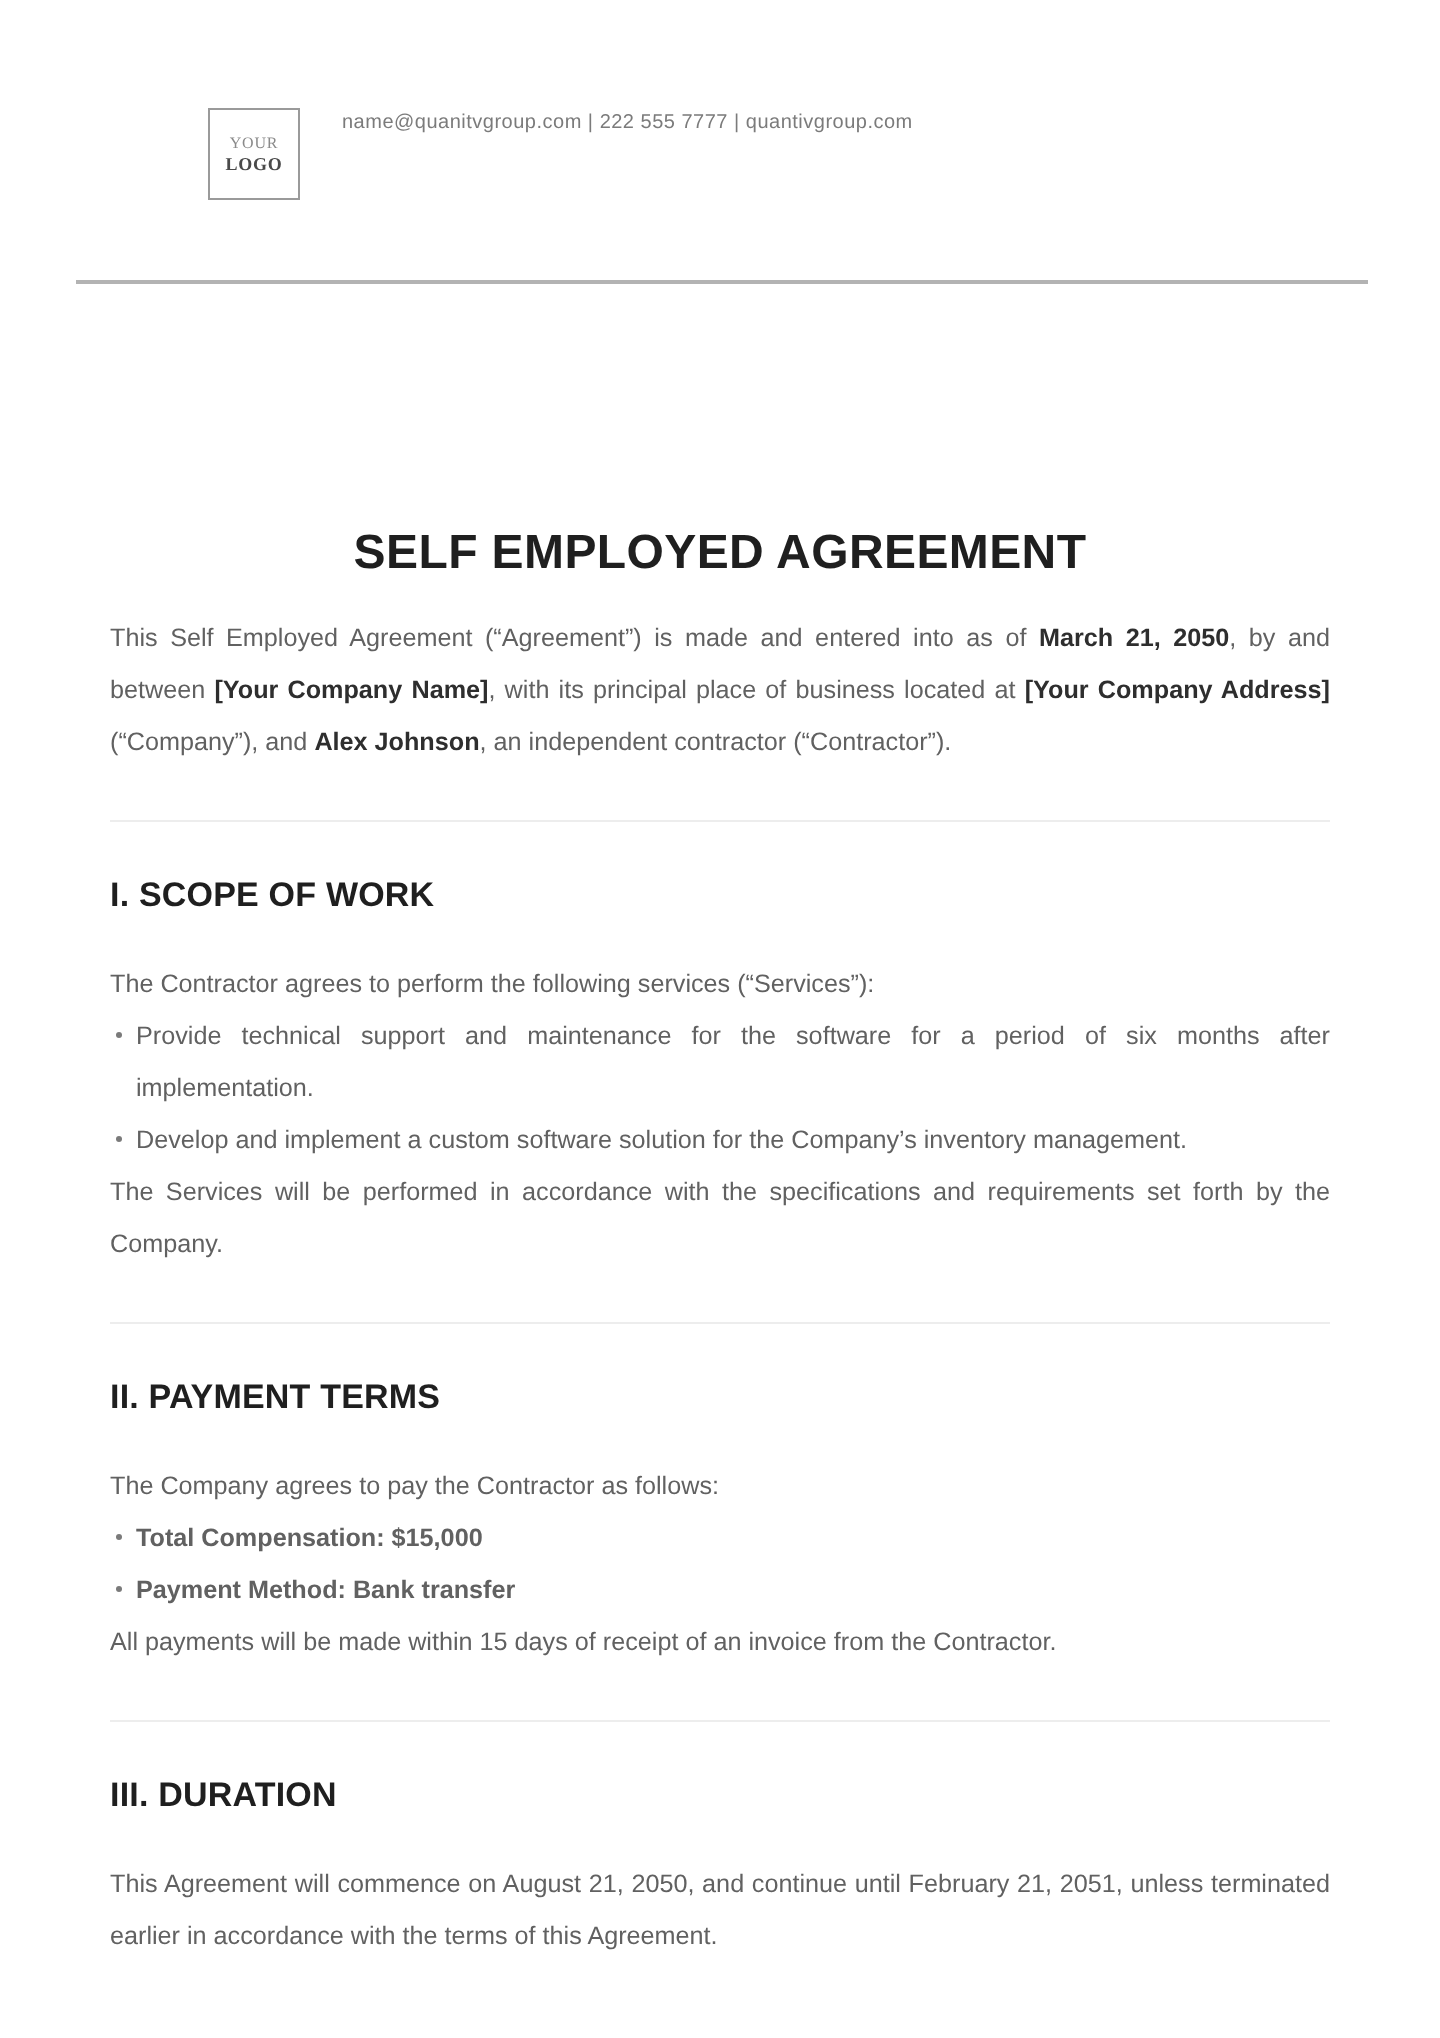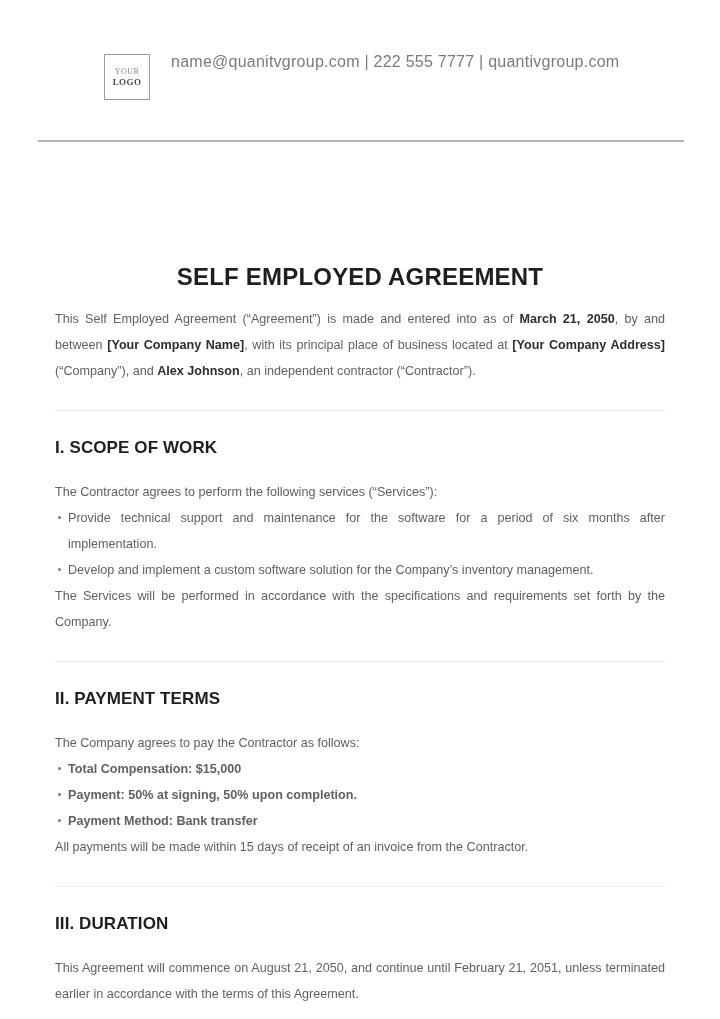--- a/index.html
+++ b/index.html
@@ -73,21 +73,21 @@
     font-family: "Liberation Serif", serif;
     font-size: 29px;
     font-variant: small-caps;
     letter-spacing: 1.1px;
     color: #3a3a3a;
     line-height: 34px;
     white-space: nowrap;
   }
   .company-contact {
     font-family: "Liberation Sans", sans-serif;
-    font-size: 16px;
+    font-size: 10px;
     color: #7b7b7b;
     letter-spacing: 0.25px;
     line-height: 14px;
     margin-top: 7px;
     white-space: nowrap;
   }
   .header-rule {
     position: absolute;
     left: 38px;
     top: 140px;
@@ -221,21 +221,20 @@
     <div class="gap-lg"></div>
     <div class="divider"></div>
     <div class="gap-lg"></div>
 
     <div class="section">
       <h2 class="section-title">II. PAYMENT TERMS</h2>
       <div class="gap-md"></div>
       <p class="body-text">The Company agrees to pay the Contractor as follows:</p>
       <ul class="bullets">
         <li class="nojustify">Total Compensation: $15,000</li>
-        <li class="nojustify">Payment: 50% at signing, 50% upon completion.</li>
         <li class="nojustify">Payment Method: Bank transfer</li>
       </ul>
       <p class="body-text">All payments will be made within 15 days of receipt of an invoice from the Contractor.</p>
     </div>
 
     <div class="gap-lg"></div>
     <div class="divider"></div>
     <div class="gap-lg"></div>
 
     <div class="section">

